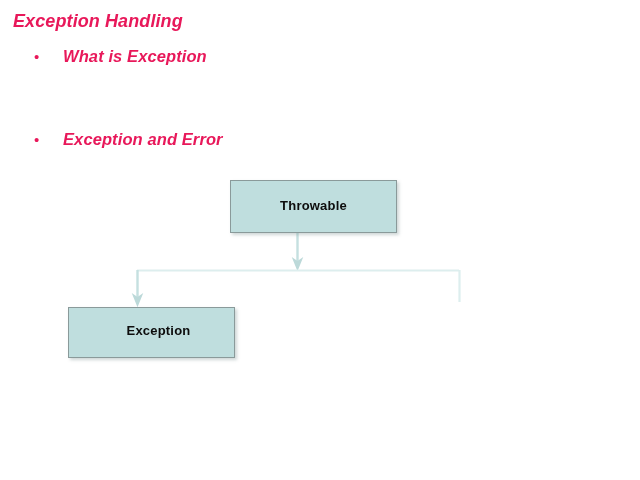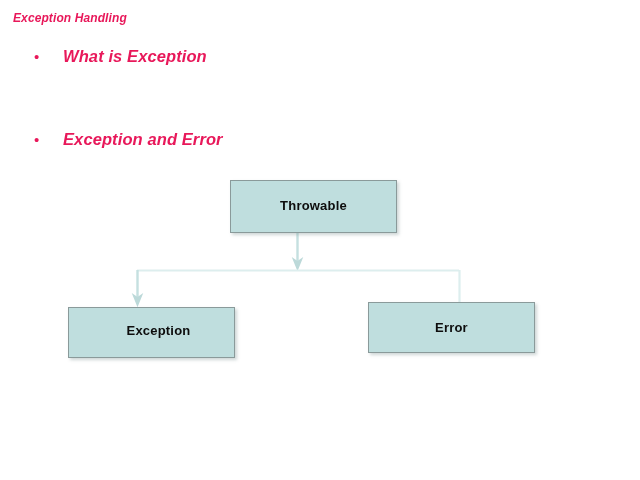--- a/index.html
+++ b/index.html
@@ -17,21 +17,21 @@
     height: 480px;
     background: #ffffff;
     overflow: hidden;
   }
 
   
   .slide-title {
     position: absolute;
     left: 13px;
     top: 11px;
-    font-size: 12px;
+    font-size: 18px;
     font-weight: bold;
     font-style: italic;
     color: #e8185a;
     letter-spacing: 0.1px;
     white-space: nowrap;
   }
   .bullet-row {
     position: absolute;
     display: flex;
     align-items: baseline;
@@ -139,17 +139,14 @@
   </svg>
 
   <div class="node-box" id="node-throwable">
     <span class="node-label">Throwable</span>
   </div>
 
   <div class="node-box" id="node-exception">
     <span class="node-label">Exception</span>
   </div>
 
-  <div class="node-box" id="node-error">
-    <span class="node-label">Error</span>
-  </div>
 
 </div>
 
 </body></html>

